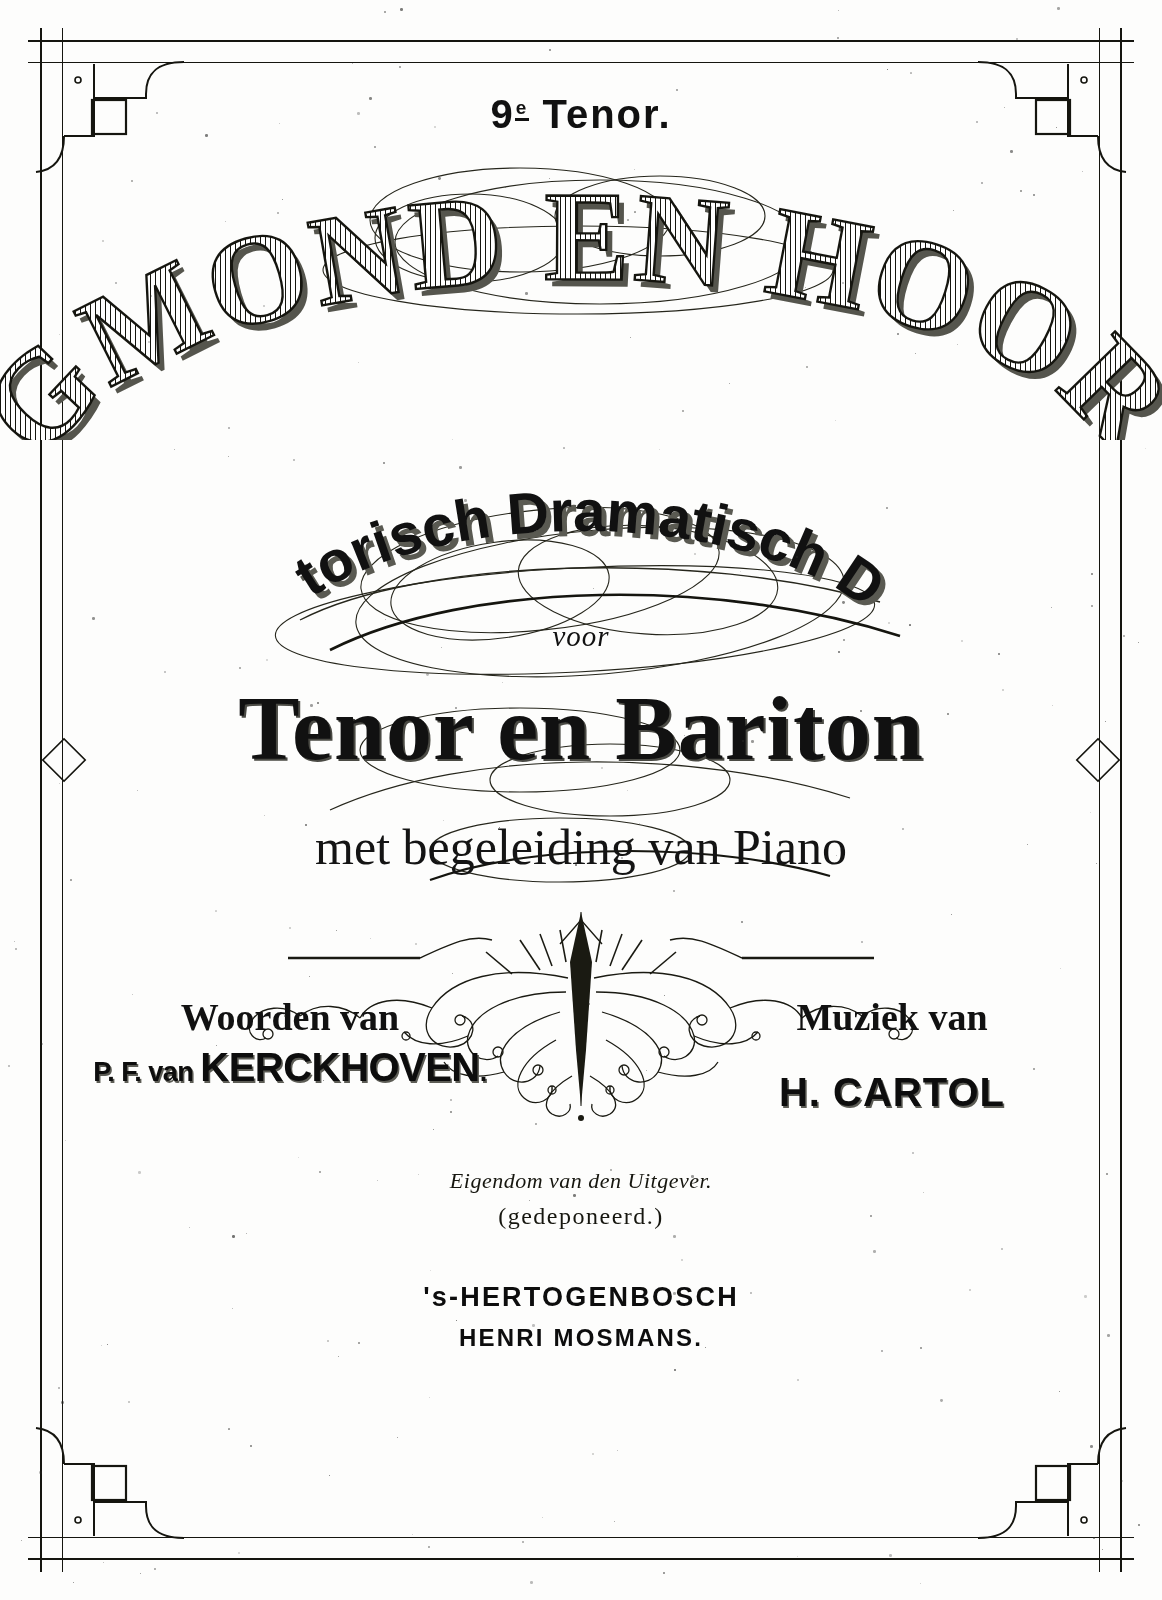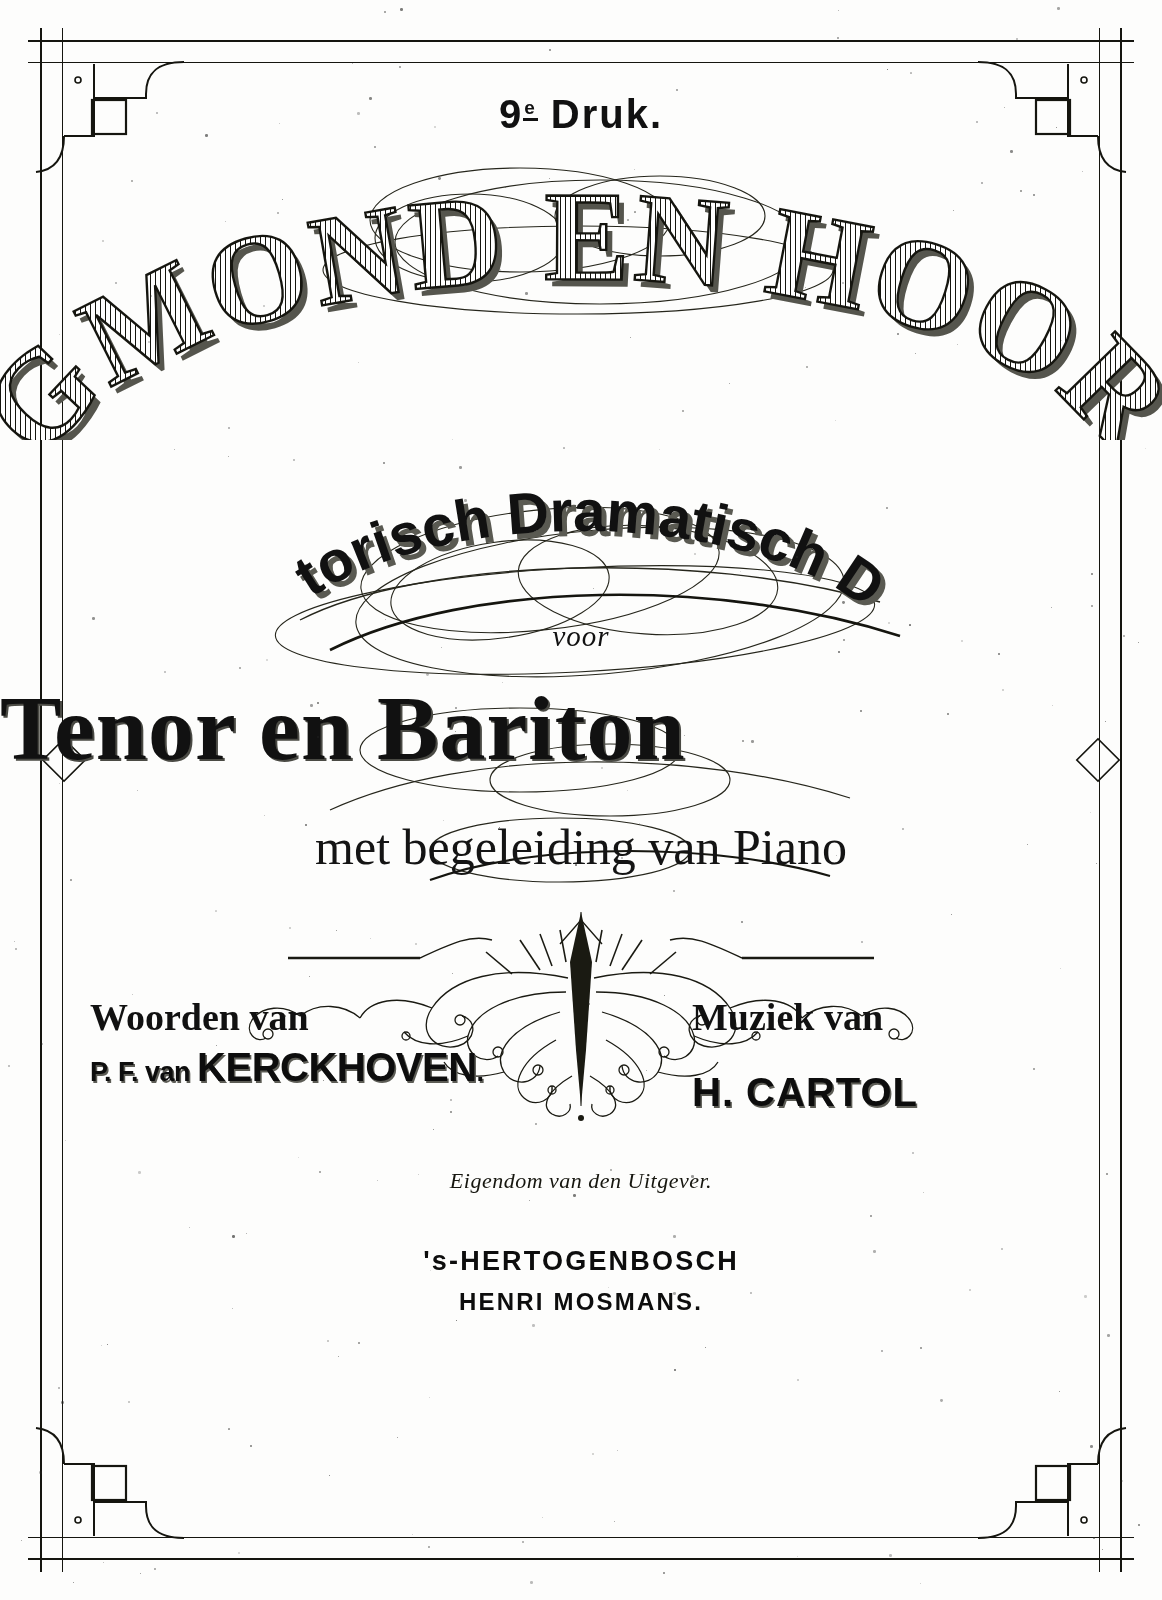--- a/index.html
+++ b/index.html
@@ -58,21 +58,21 @@
   .voor{
     position:absolute;left:0;right:0;top:620px;
     text-align:center;
     font-family:"Liberation Serif",serif;
     font-style:italic;font-size:29px;color:#111;
     letter-spacing:1px;
   }
 
   .bigline{
     position:absolute;left:0;right:0;top:682px;
-    text-align:left;
+    text-align:center;
     font-family:"Liberation Serif",serif;
     font-size:92px;font-weight:700;color:#111;
     letter-spacing:1px;line-height:1;
     text-shadow:2px 2px 0 #4a4a44;
   }
 
   .pianoline{
     position:absolute;left:0;right:0;top:818px;
     text-align:center;
     font-family:"Liberation Serif",serif;
@@ -81,21 +81,21 @@
 
   
   .swirls{position:absolute;left:0;right:0;top:150px;height:760px;pointer-events:none;}
   .swirls svg{display:block;width:100%;height:100%;}
 
   
   .ornament{position:absolute;left:0;right:0;top:900px;height:230px;}
   .ornament svg{display:block;width:100%;height:100%;}
 
   
-  .credit{position:absolute;}
+  .credit{position:absolute;text-align:center;}
   .credit .role{
     font-family:"Liberation Serif",serif;
     font-size:38px;font-weight:700;color:#111;letter-spacing:0px;
   }
   .credit .who{
     font-family:"Liberation Sans",sans-serif;
     font-size:40px;font-weight:700;color:#0d0d0d;
     letter-spacing:-0.5px;margin-top:6px;
     text-shadow:1.5px 1.5px 0 #5c5c55;
   }
@@ -192,21 +192,21 @@
   <div class="diamond d-r">
     <svg viewBox="0 0 56 56" fill="none" stroke="#15150f" stroke-width="1.6">
       <rect x="13" y="13" width="30" height="30" transform="rotate(45 28 28)"></rect>
     </svg>
   </div>
 
   <div id="content">
 
     <div class="edition">
       <span>9</span><sup>e</sup>
-      <span>Druk.</span>
+      <span>Tenor.</span>
     </div>
 
     <div class="swirls">
       <svg viewBox="0 0 1162 760" fill="none" stroke="#26261c" stroke-width="1.1">
         <ellipse cx="520" cy="70" rx="150" ry="52"></ellipse>
         <ellipse cx="600" cy="92" rx="205" ry="62"></ellipse>
         <ellipse cx="470" cy="88" rx="95" ry="44"></ellipse>
         <ellipse cx="660" cy="66" rx="105" ry="40"></ellipse>
         <ellipse cx="578" cy="120" rx="255" ry="44"></ellipse>
 
@@ -336,20 +336,21 @@
       <div class="who"><span class="small">P. F. van </span><span>KERCKHOVEN</span><span class="small">.</span></div>
     </div>
 
     <div class="credit credit-r">
       <div class="role">Muziek van</div>
       <div class="who">H. CARTOL</div>
     </div>
 
     <div class="imprint">
       <div class="eig">Eigendom van den Uitgever.</div>
+      <div class="gedep">(gedeponeerd.)</div>
       <div class="city">'s-HERTOGENBOSCH</div>
       <div class="pub">HENRI MOSMANS.</div>
     </div>
 
   </div>
 <div class="speck" style="width: 1.3px; height: 1.3px; left: 923px; top: 1192px; opacity: 0.33;"></div>
     <div class="speck" style="width: 0.6px; height: 0.6px; left: 1138px; top: 642px; opacity: 0.49;"></div>
     <div class="speck" style="width: 0.7px; height: 0.7px; left: 216px; top: 1045px; opacity: 0.48;"></div>
     <div class="speck" style="width: 1px; height: 1px; left: 1082px; top: 171px; opacity: 0.37;"></div>
     <div class="speck" style="width: 1.6px; height: 1.6px; left: 998px; top: 653px; opacity: 0.58;"></div>

